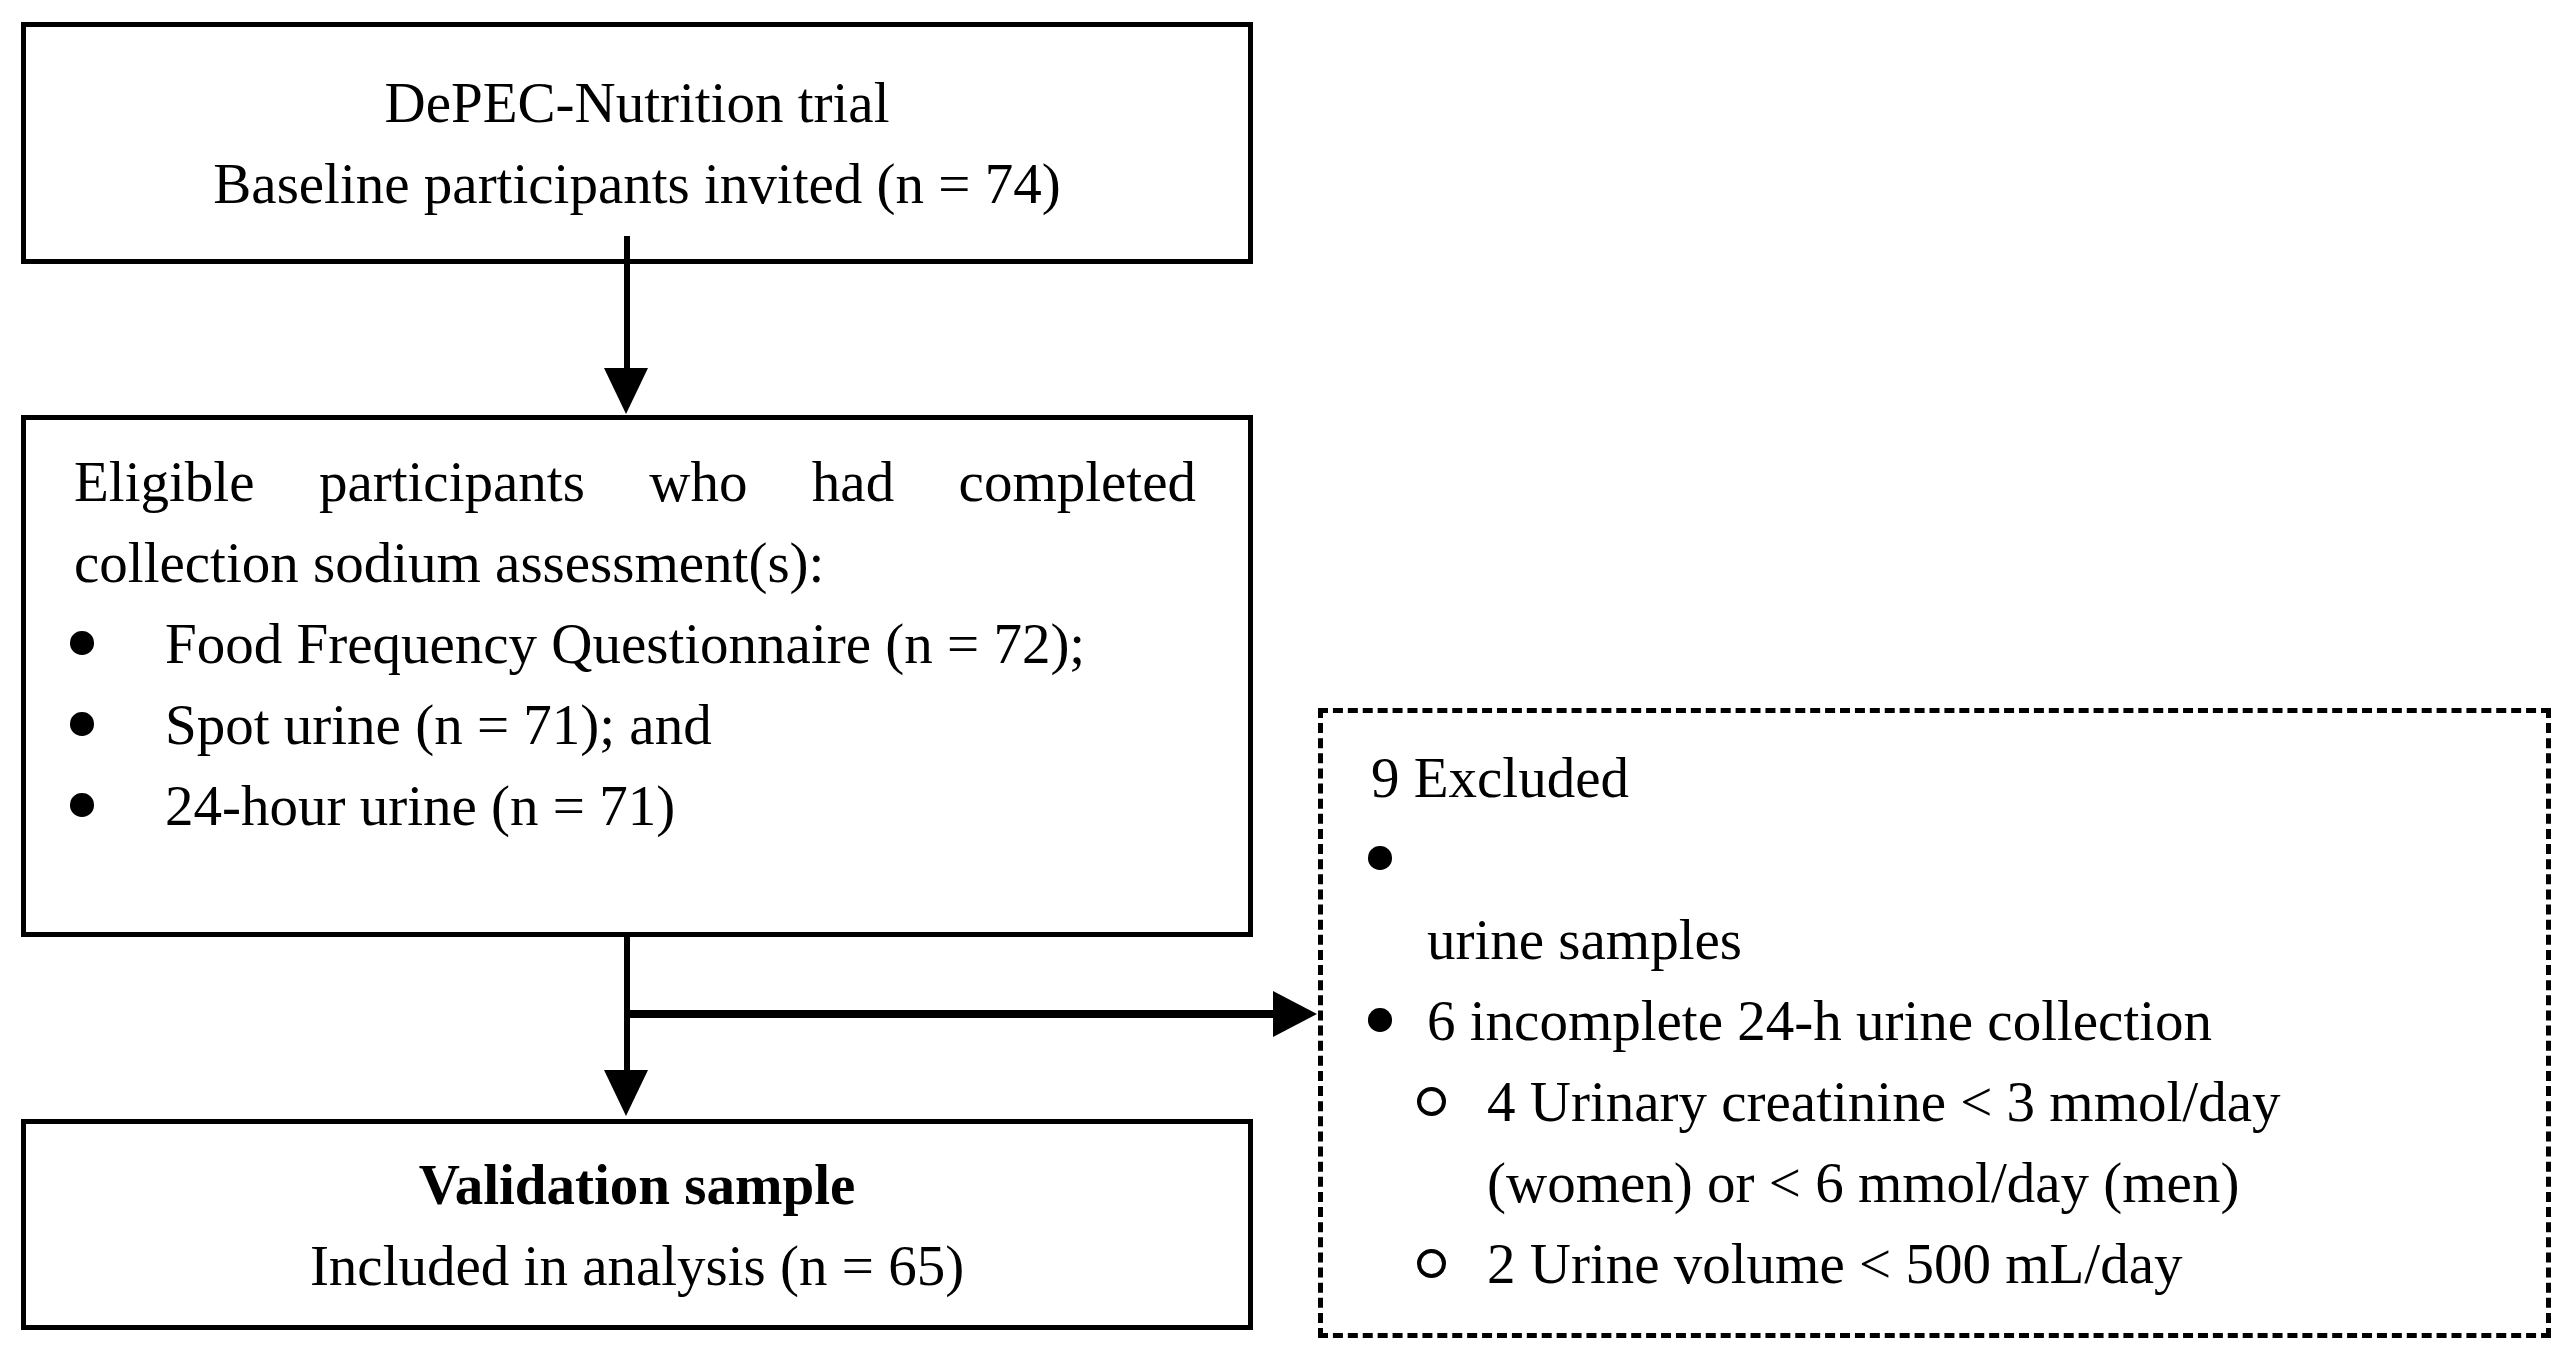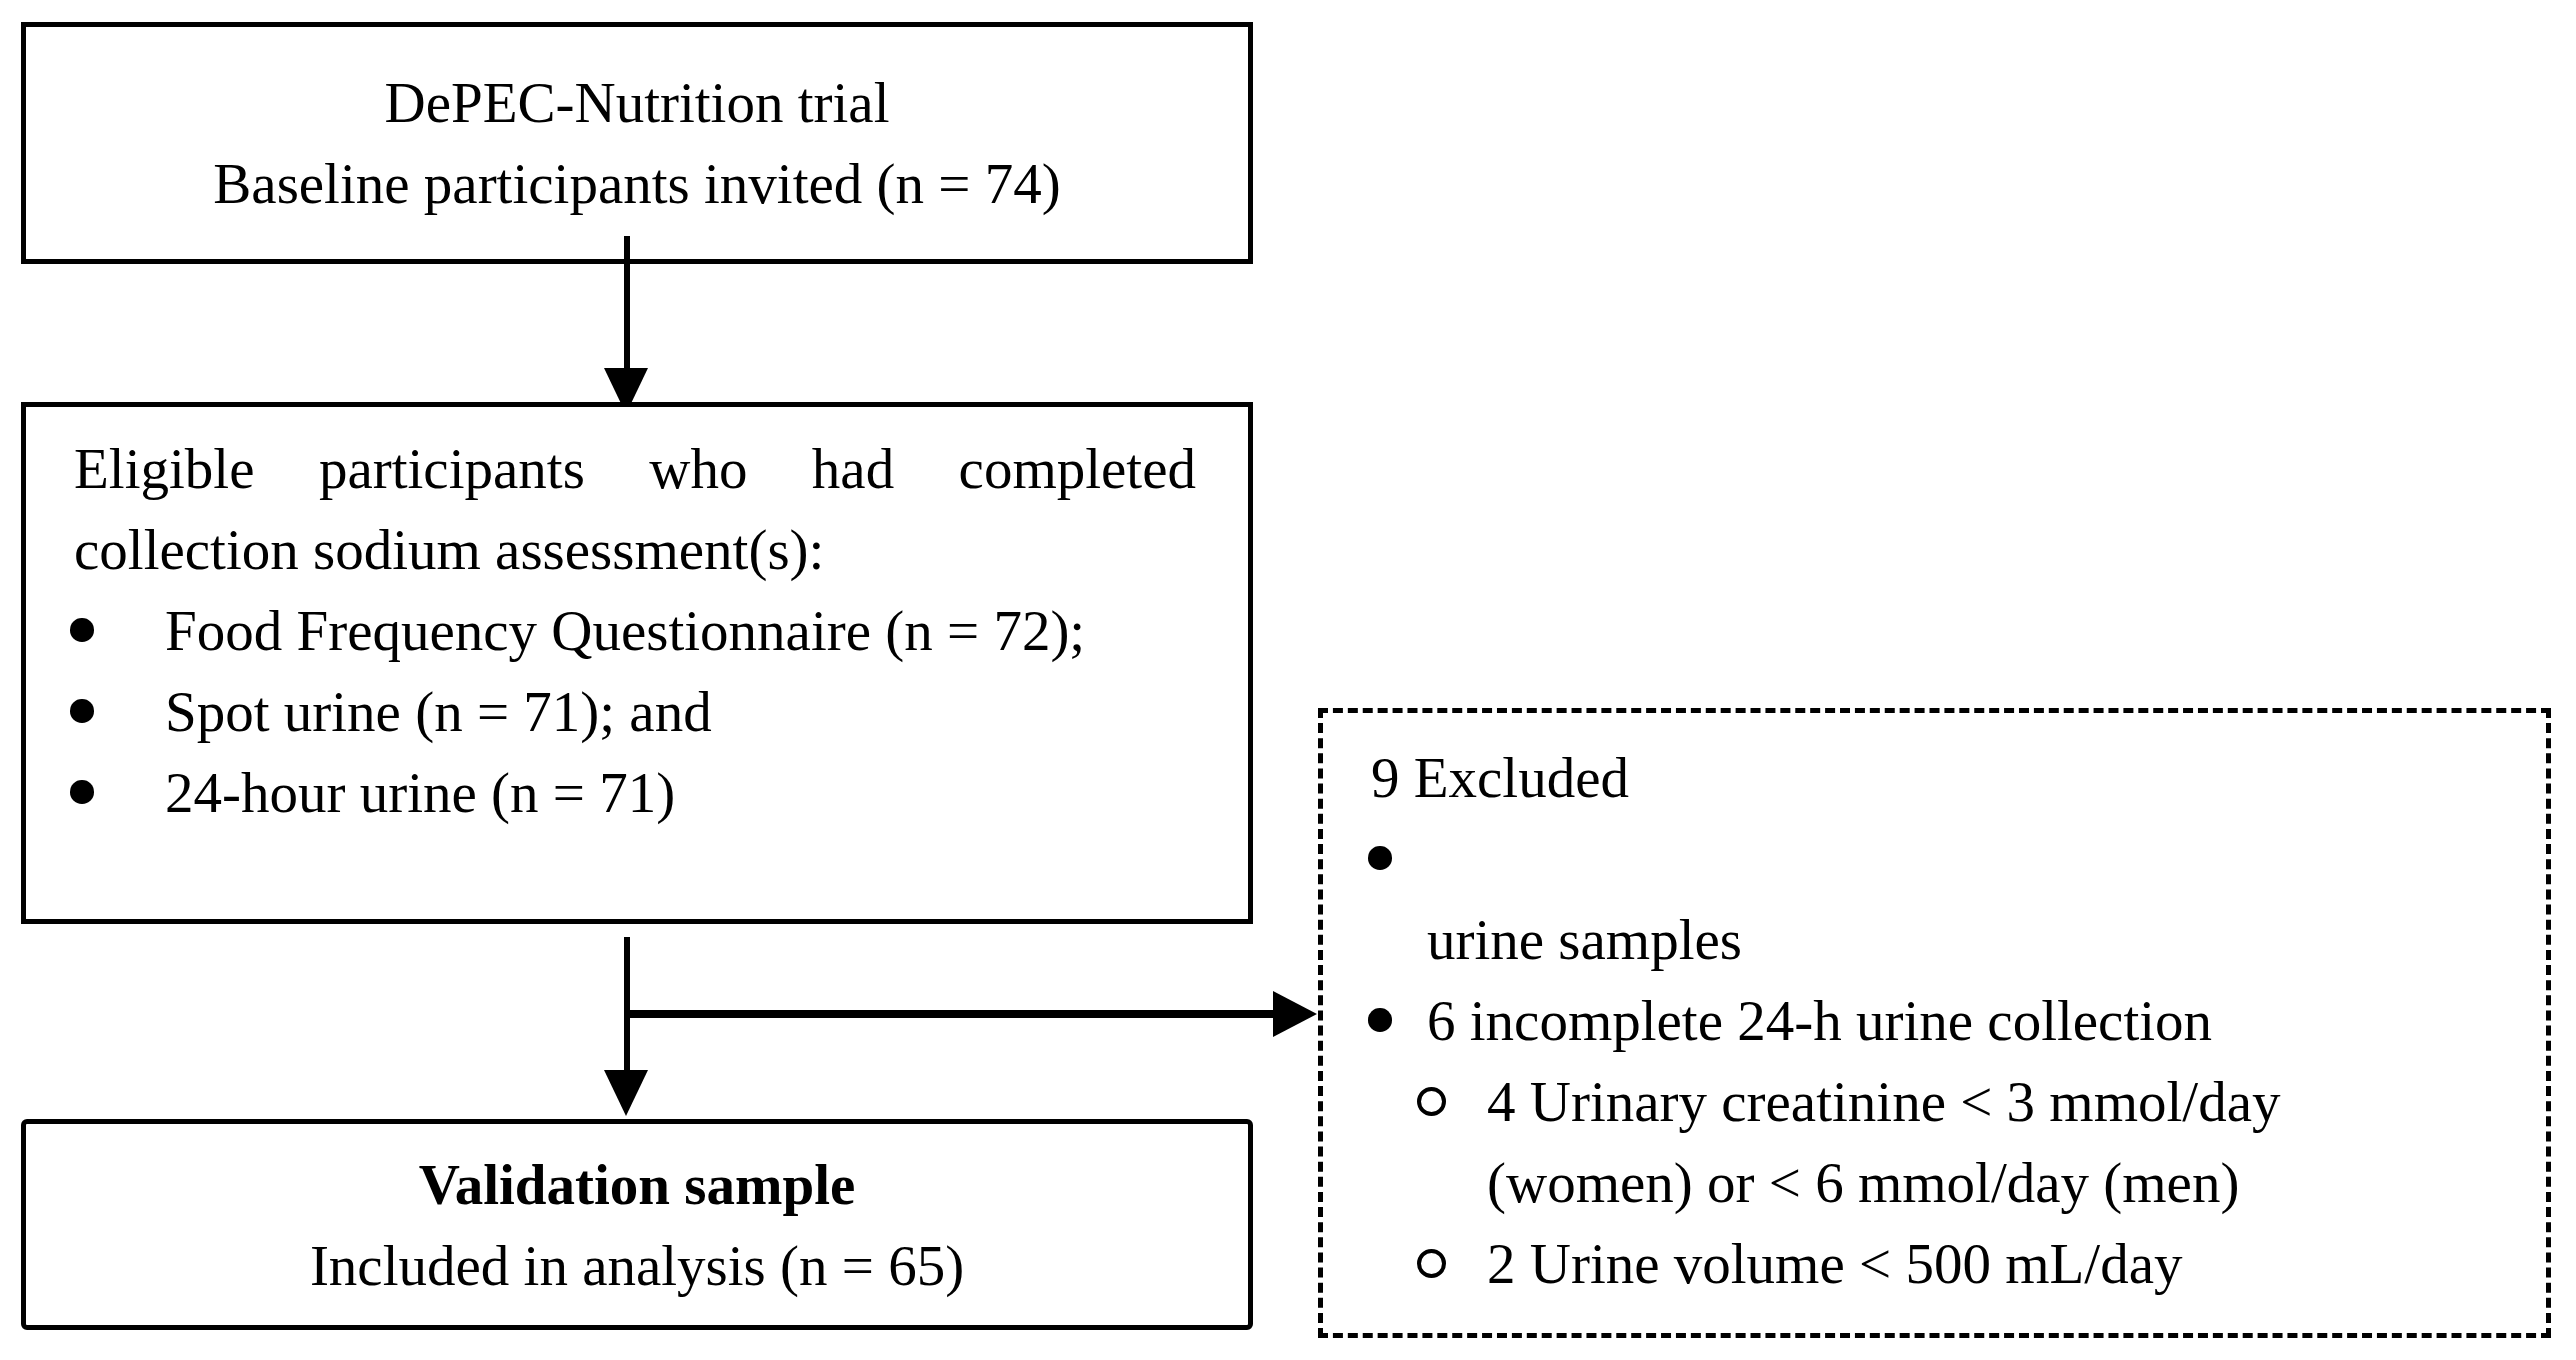--- a/index.html
+++ b/index.html
@@ -29,29 +29,28 @@
   .box.dashed {
     border-style: dashed;
   }
   #trial-box {
     left: 21px; top: 22px; width: 1232px; height: 242px;
     display: flex; flex-direction: column;
     align-items: center; justify-content: center;
     text-align: center;
   }
   #eligible-box {
-    left: 21px; top: 402px; width: 1232px; height: 522px;
+    left: 21px; top: 415px; width: 1232px; height: 522px;
     padding-top: 21px;
   }
   #validation-box {
     left: 21px; top: 1119px; width: 1232px; height: 211px;
     display: flex; flex-direction: column;
     align-items: center; justify-content: center;
     text-align: center;
-    border-radius: 6px;
   }
   #excluded-box {
     left: 1318px; top: 708px; width: 1233px; height: 630px;
     padding-top: 24.4px;
   }
 
   
   .heading-line {
     margin-left: 48px;
     width: 1122px;

